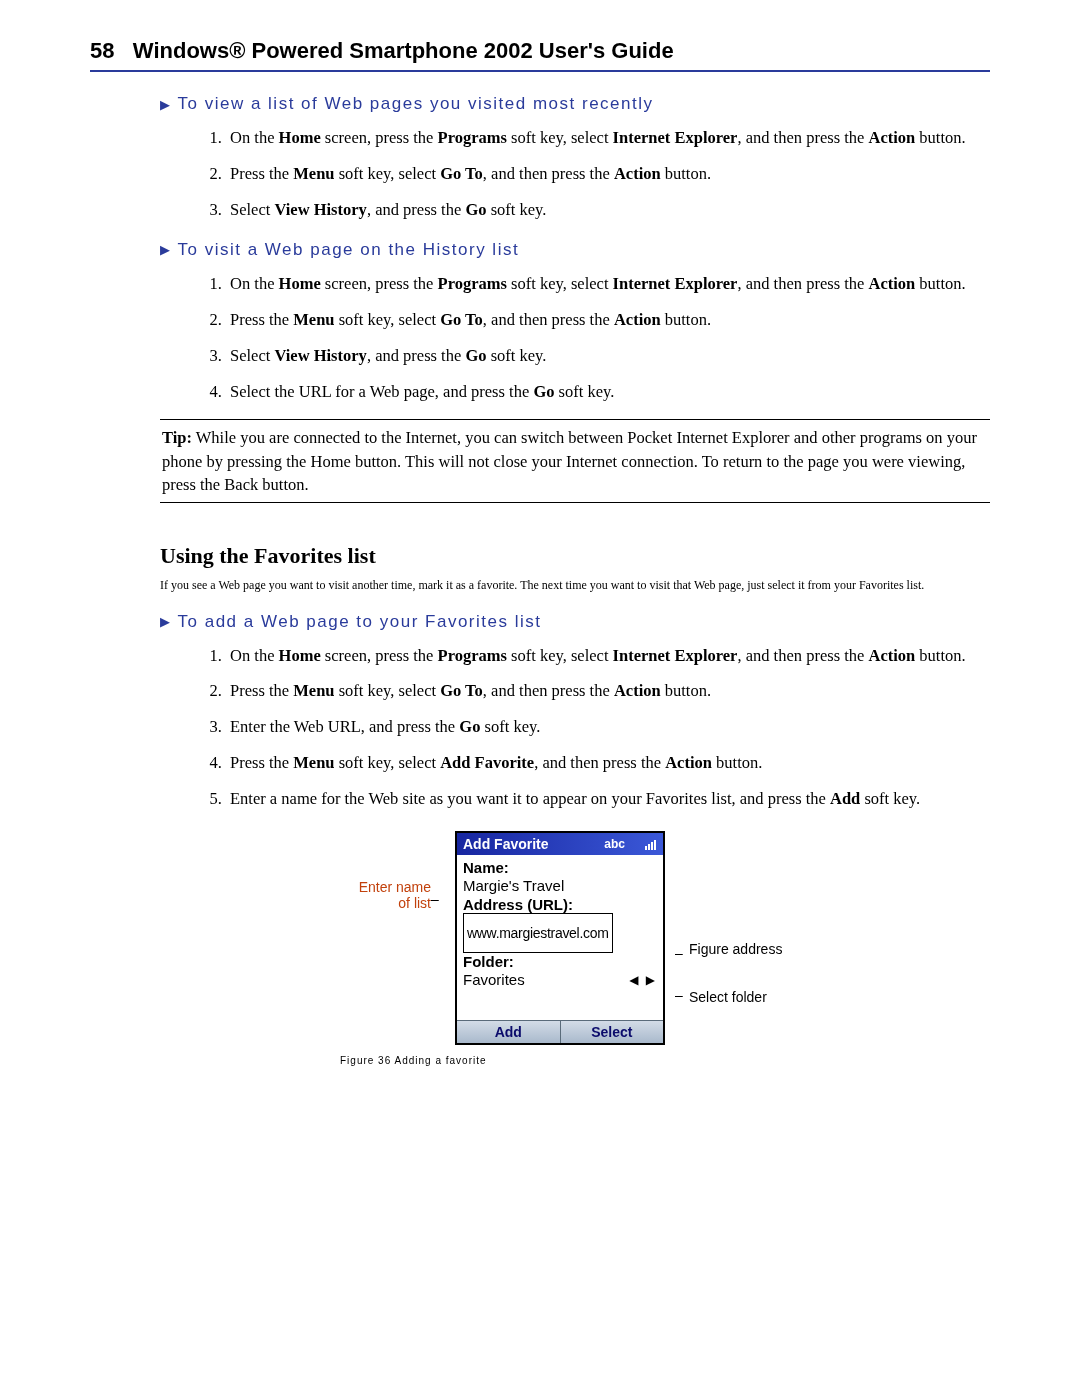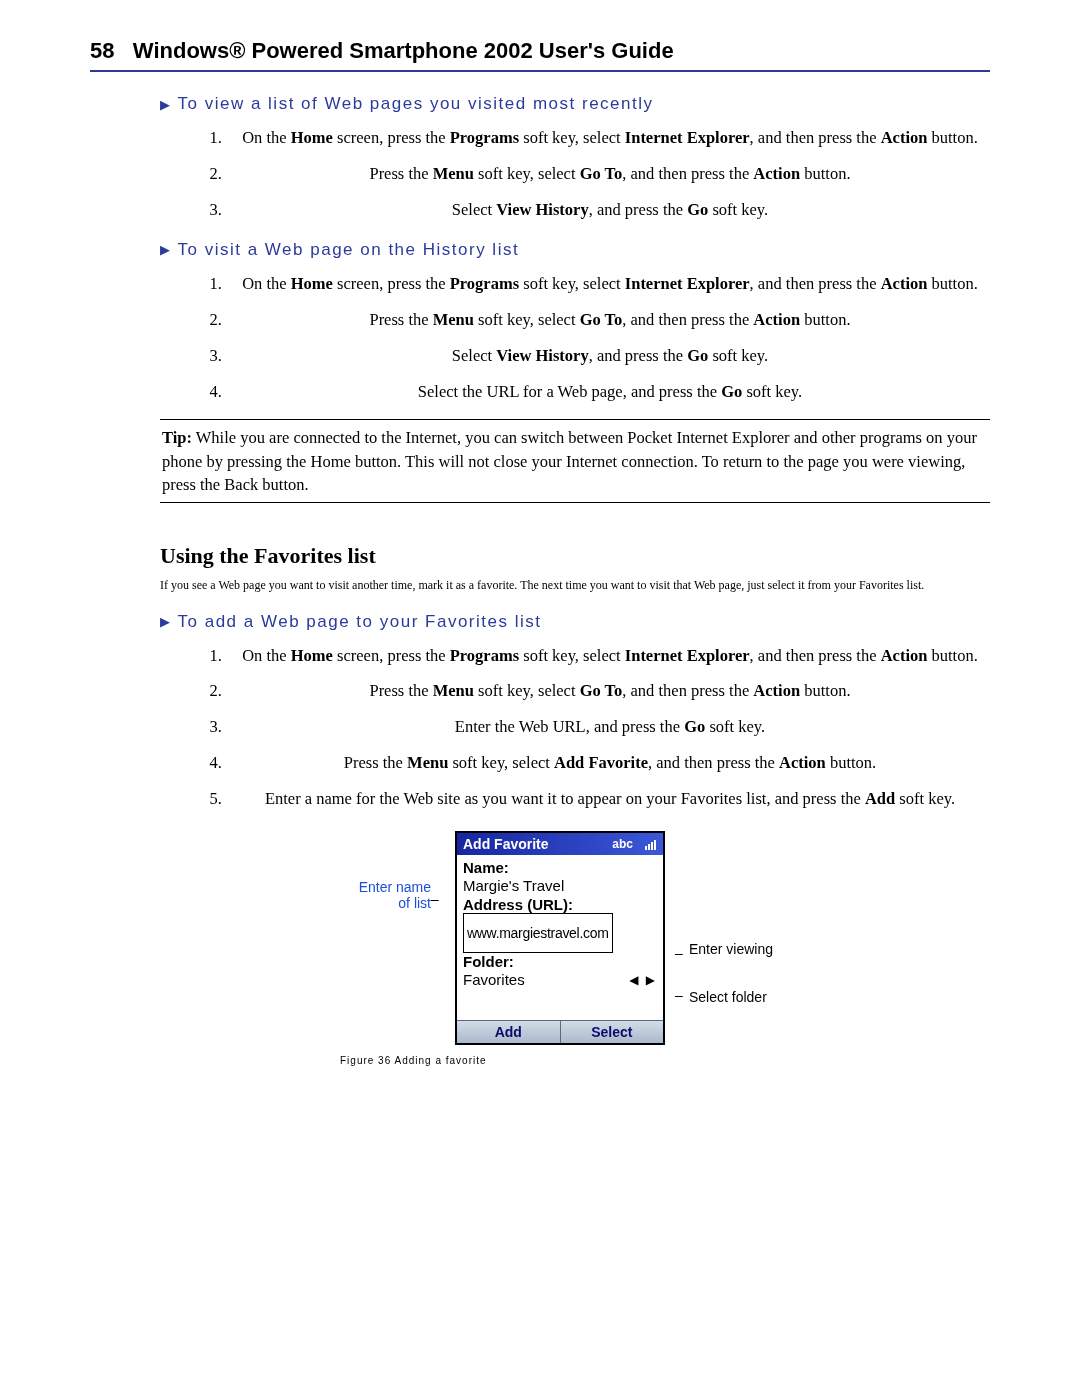--- a/index.html
+++ b/index.html
@@ -40,21 +40,20 @@
   }
   ol.steps {
     margin: 6px 0 16px 0;
     padding-left: 66px;
     font-size: 16.5px;
     line-height: 1.45;
   }
   ol.steps li {
     padding-left: 4px;
     margin-bottom: 12px;
-    text-align: center;
   }
   .bold { font-weight: bold; }
   .tip-box {
     border-top: 1px solid #000;
     border-bottom: 1px solid #000;
     padding: 6px 2px;
     margin: 14px 0 40px 0;
     font-size: 16.5px;
     line-height: 1.4;
   }
@@ -75,21 +74,21 @@
     display: flex;
     align-items: flex-start;
     justify-content: center;
     margin: 20px 0 6px 0;
   }
   .callouts-left {
     width: 90px;
     font-family: Arial, Helvetica, sans-serif;
     font-size: 14px;
     text-align: right;
-    color: #1d4ed8;
+    color: #c2410c;
   }
   .callouts-right {
     width: 120px;
     font-family: Arial, Helvetica, sans-serif;
     font-size: 14px;
     text-align: left;
     color: #000;
   }
   .callout-row { height: 26px; }
   .phone {
@@ -106,21 +105,21 @@
     font-weight: bold;
     padding: 3px 6px;
     display: flex;
     justify-content: space-between;
     align-items: center;
     font-size: 14px;
   }
   .titlebar .status {
     display: flex;
     align-items: center;
-    gap: 12px;
+    gap: 20px;
     font-weight: bold;
     font-size: 12px;
   }
   .phone .body {
     padding: 4px 6px 2px 6px;
   }
   .phone .label {
     font-weight: bold;
     font-size: 15px;
   }
@@ -294,21 +293,21 @@
       </div>
 
       <div style="width:14px; font-family:Arial; font-size:14px;">
         <div style="height:114px"></div>
         <div>–</div>
         <div style="height:26px"></div>
         <div>–</div>
       </div>
       <div class="callouts-right">
         <div style="height:110px"></div>
-        <div class="callout-row">Enter viewing</div>
+        <div class="callout-row">Figure address</div>
         <div style="height:22px"></div>
         <div class="callout-row">Select folder</div>
       </div>
 
     </div>
 
     <div class="figcap">Figure 36 Adding a favorite</div>
 
   </div>
 </div>

